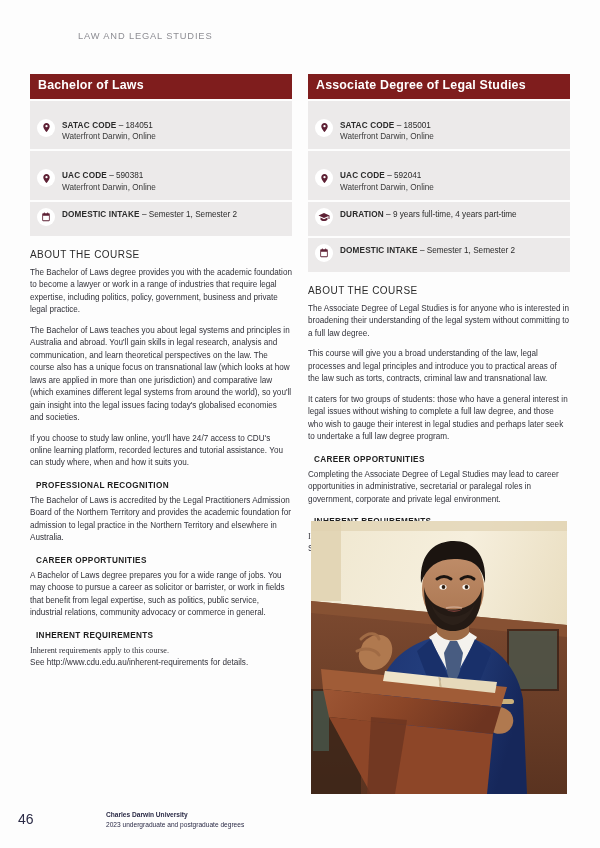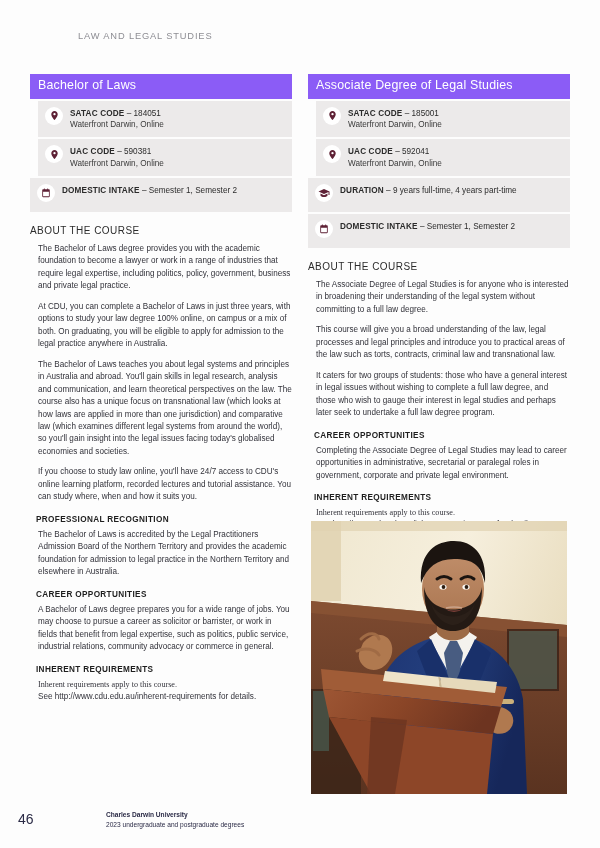--- a/index.html
+++ b/index.html
@@ -43,40 +43,40 @@
     display: flex;
     gap: 16px;
   }
   .col {
     width: 262px;
     flex: 0 0 262px;
   }
 
   
   .card-title {
-    background: #8b5cf6;
+    background: #7f1d1d;
     color: #ffffff;
     font-size: 12.4px;
-    font-weight: 400;
+    font-weight: 700;
     letter-spacing: 0.2px;
     padding: 5px 8px 6px 8px;
     line-height: 1.1;
   }
   .card-rows {
     margin-top: 2px;
   }
   .card-row {
     background: #eceaea;
     display: flex;
     align-items: flex-start;
     padding: 6px 7px 6px 7px;
     margin-bottom: 2px;
     min-height: 22px;
   }
-  .card-row.two-line { padding: 6px 7px 7px 7px; margin-left: 8px; }
+  .card-row.two-line { padding: 18px 7px 7px 7px; }
   .row-icon {
     flex: 0 0 18px;
     width: 18px;
     height: 18px;
     border-radius: 50%;
     background: #ffffff;
     display: flex;
     align-items: center;
     justify-content: center;
     margin-right: 7px;
@@ -111,21 +111,21 @@
     font-weight: bold;
     letter-spacing: 0.35px;
     color: #1e1e1e;
     margin: 11px 0 5px 0;
     padding-left: 6px;
   }
   p.body {
     font-size: 8.15px;
     line-height: 1.53;
     color: #32323a;
-    margin: 0 0 8px 8px;
+    margin: 0 0 8px 0;
     text-align: left;
   }
   p.body.nogap { margin-bottom: 0; font-family: Liberation Serif, serif; }
 
   
   .photo {
     position: absolute;
     left: 311px;
     top: 521px;
     width: 256px;
@@ -209,21 +209,20 @@
             <span class="row-text">
               <span class="lbl">DOMESTIC INTAKE</span><span> – Semester 1, Semester 2</span>
             </span>
           </div>
 
         </div>
       </div>
 
       <div class="sec-head">ABOUT THE COURSE</div>
       <p class="body">The Bachelor of Laws degree provides you with the academic foundation to become a lawyer or work in a range of industries that require legal expertise, including politics, policy, government, business and private legal practice.</p>
-      <p class="body">At CDU, you can complete a Bachelor of Laws in just three years, with options to study your law degree 100% online, on campus or a mix of both. On graduating, you will be eligible to apply for admission to the legal practice anywhere in Australia.</p>
       <p class="body">The Bachelor of Laws teaches you about legal systems and principles in Australia and abroad. You'll gain skills in legal research, analysis and communication, and learn theoretical perspectives on the law. The course also has a unique focus on transnational law (which looks at how laws are applied in more than one jurisdiction) and comparative law (which examines different legal systems from around the world), so you'll gain insight into the legal issues facing today's globalised economies and societies.</p>
       <p class="body">If you choose to study law online, you'll have 24/7 access to CDU's online learning platform, recorded lectures and tutorial assistance. You can study where, when and how it suits you.</p>
 
       <div class="sub-head">PROFESSIONAL RECOGNITION</div>
       <p class="body">The Bachelor of Laws is accredited by the Legal Practitioners Admission Board of the Northern Territory and provides the academic foundation for admission to legal practice in the Northern Territory and elsewhere in Australia.</p>
 
       <div class="sub-head">CAREER OPPORTUNITIES</div>
       <p class="body">A Bachelor of Laws degree prepares you for a wide range of jobs. You may choose to pursue a career as solicitor or barrister, or work in fields that benefit from legal expertise, such as politics, public service, industrial relations, community advocacy or commerce in general.</p>
 
       <div class="sub-head">INHERENT REQUIREMENTS</div>

